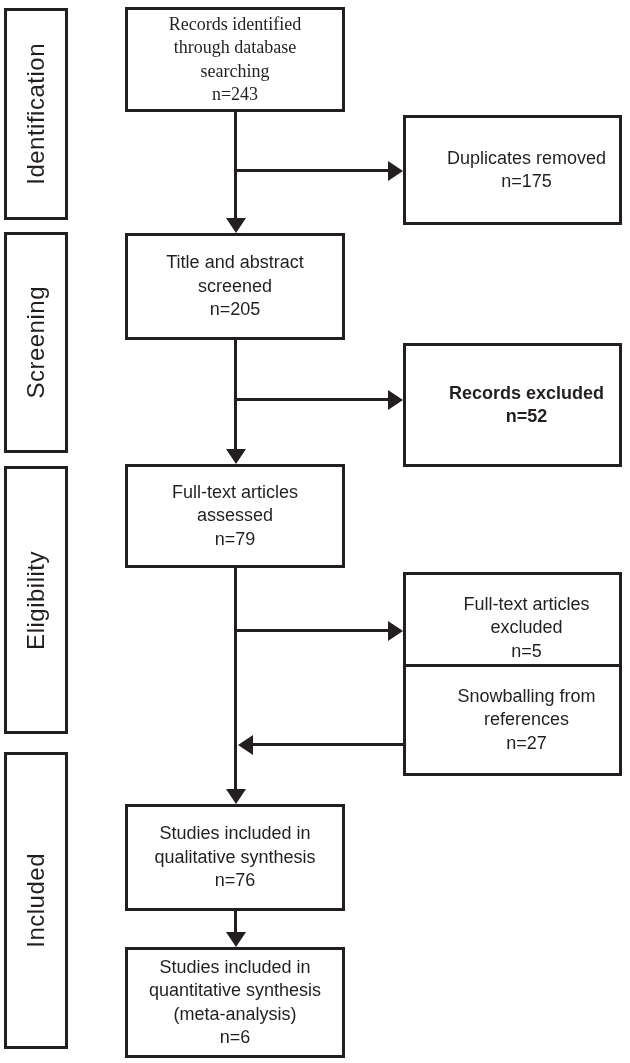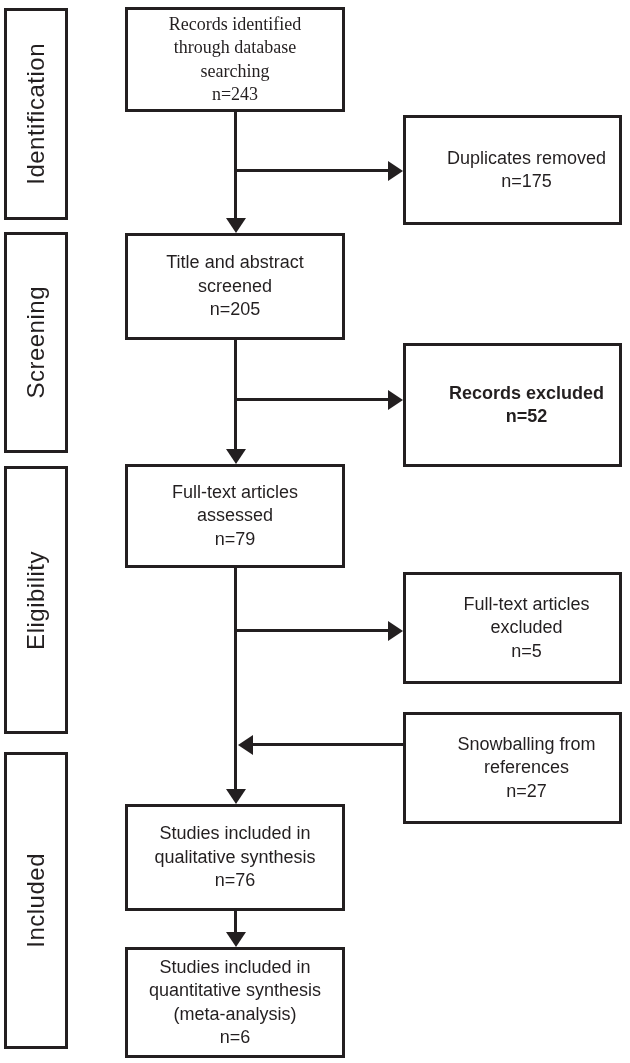--- a/index.html
+++ b/index.html
@@ -133,21 +133,21 @@
   </div>
   <div class="flow-box side-box" style="top:343px; height:124px;font-weight:bold;">
     <span class="box-text">Records excluded</span>
     <span class="box-text">n=52</span>
   </div>
   <div class="flow-box side-box" style="top:572px; height:112px;">
     <span class="box-text">Full-text articles
 excluded</span>
     <span class="box-text">n=5</span>
   </div>
-  <div class="flow-box side-box" style="top:712px; height:112px;">
+  <div class="flow-box side-box" style="top:664px; height:112px;">
     <span class="box-text">Snowballing from
 references</span>
     <span class="box-text">n=27</span>
   </div>
 
   <div class="vline" style="left:234px; top:112px; height:108px;"></div>
   <div class="arrow-down" style="left:225.5px; top:218px;"></div>
 
   <div class="vline" style="left:234px; top:340px; height:110px;"></div>
   <div class="arrow-down" style="left:225.5px; top:449px;"></div>

